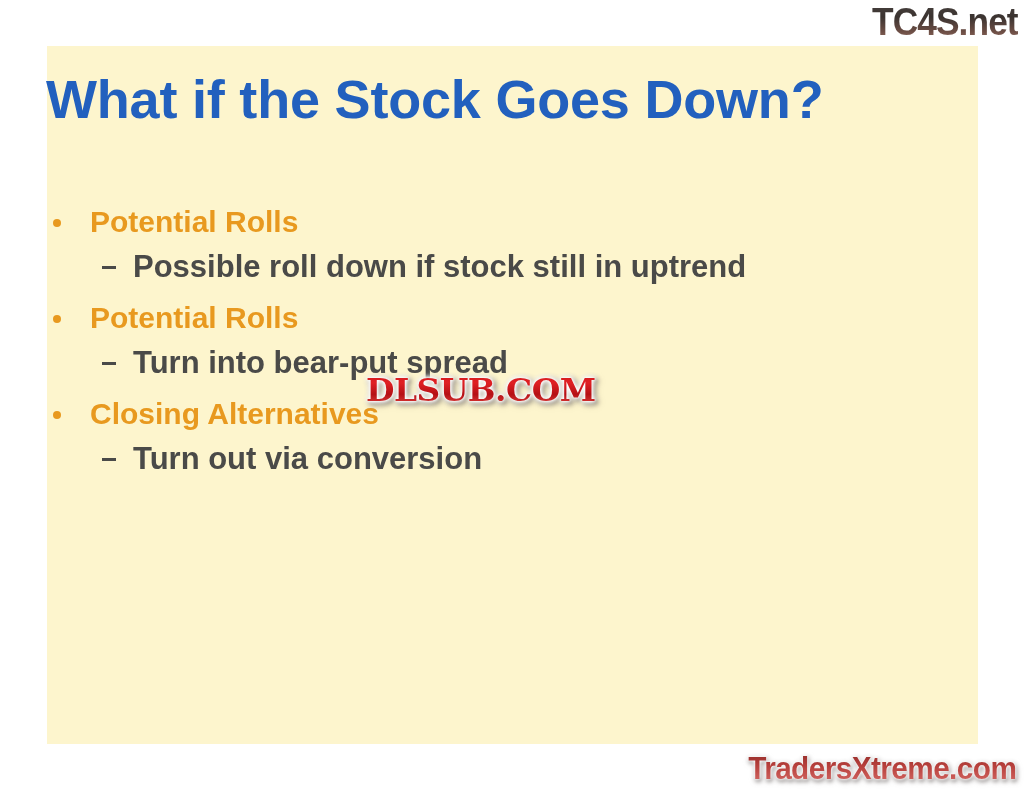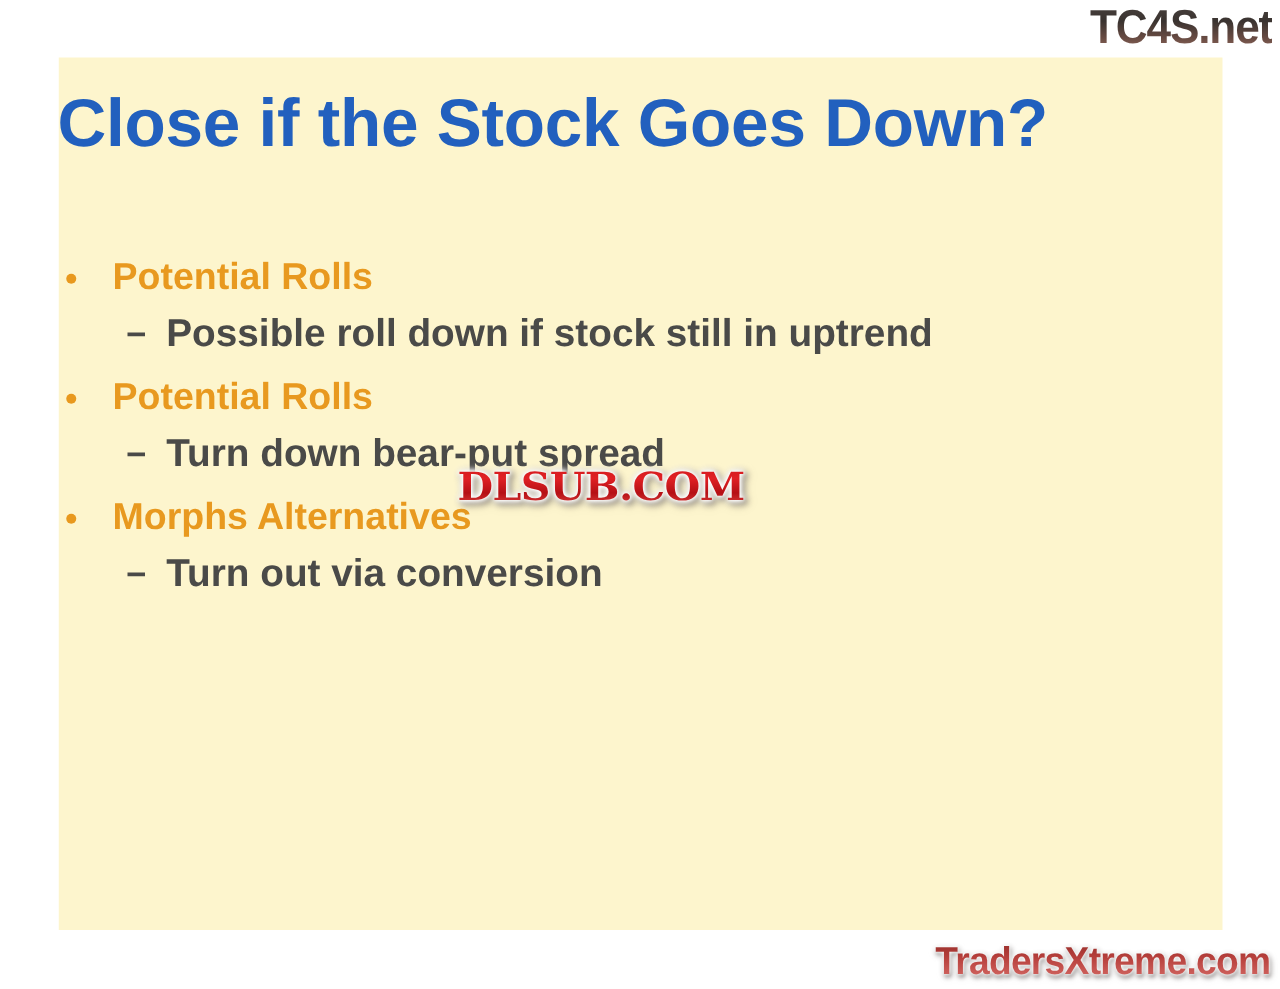--- a/index.html
+++ b/index.html
@@ -165,45 +165,45 @@
     white-space: nowrap;
   }
 </style>
 </head>
 <body>
 
 <div id="slide">
 
   <div id="panel"></div>
 
-  <div id="title">Close if the Stock Goes Down?</div>
+  <div id="title">What if the Stock Goes Down?</div>
 
   <div id="content">
 
     <div class="l1">
       <span class="dot"></span>
       <span>Potential Rolls</span>
     </div>
     <div class="l2">
       <span class="dash"></span>
       <span>Possible roll down if stock still in uptrend</span>
     </div>
 
     <div class="l1">
       <span class="dot"></span>
       <span>Potential Rolls</span>
     </div>
     <div class="l2">
       <span class="dash"></span>
-      <span>Turn down bear-put spread</span>
+      <span>Turn into bear-put spread</span>
     </div>
 
     <div class="l1">
       <span class="dot"></span>
-      <span>Morphs Alternatives</span>
+      <span>Closing Alternatives</span>
     </div>
     <div class="l2">
       <span class="dash"></span>
       <span>Turn out via conversion</span>
     </div>
 
   </div>
 
   <div id="dlsub-watermark">DLSUB.COM</div>
 

